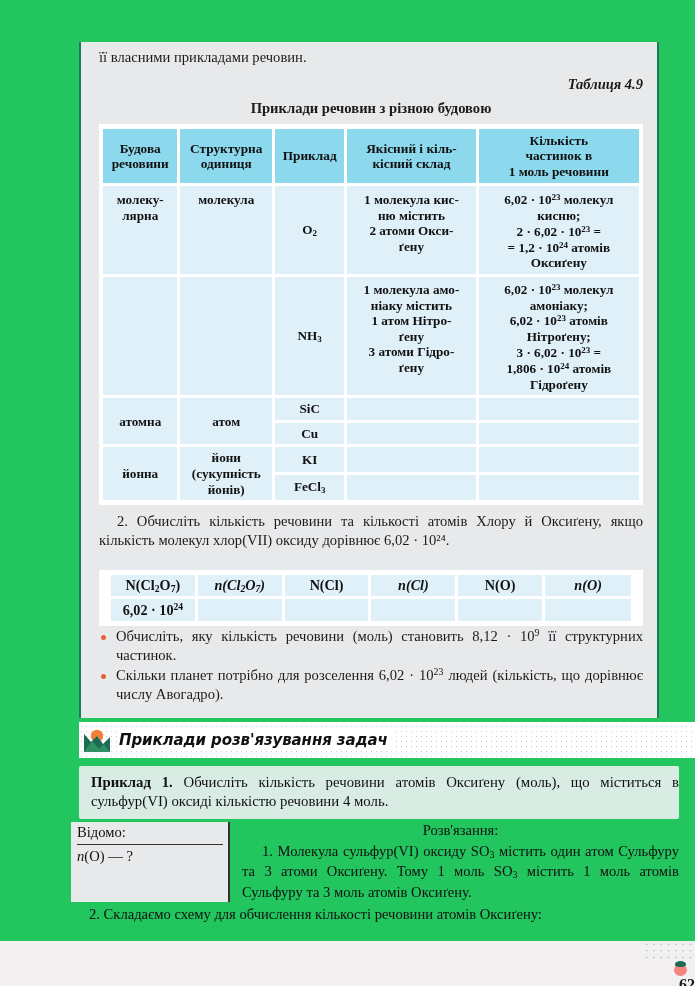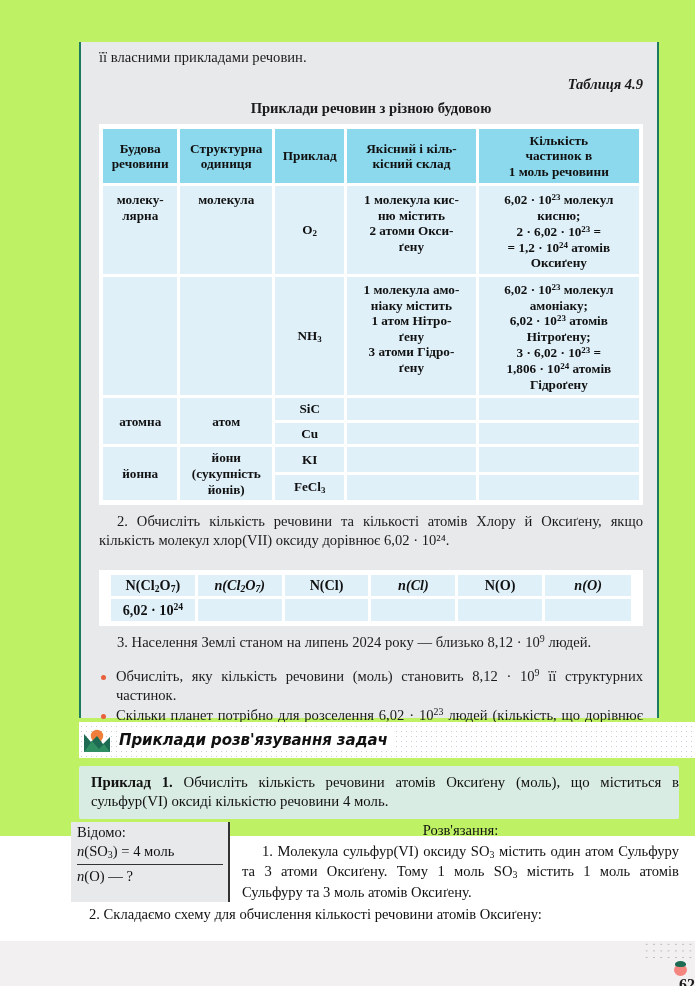--- a/index.html
+++ b/index.html
@@ -4,22 +4,22 @@
 <style>
   html, body {
     margin: 0; padding: 0;
     width: 695px; height: 986px;
     background: #ffffff;
     font-family: "Liberation Serif", "DejaVu Serif", serif;
     overflow: hidden;
   }
   #page {
     position: relative;
-    width: 695px; height: 836px;
-    background: #bef264;
+    width: 695px; height: 986px;
+    background: #22c55e;
   }
 
   
   .content-box {
     position: absolute;
     left: 79px; top: 42px;
     width: 580px;
     height: 676px;
     background: #e8e9eb;
     border-left: 2px solid #1d7a5f;
@@ -448,23 +448,20 @@
           <td>&nbsp;</td>
           <td>&nbsp;</td>
           <td>&nbsp;</td>
           <td>&nbsp;</td>
           <td>&nbsp;</td>
         </tr>
       </tbody>
         </table>
     </div>
 
-    <p class="task">
-      3. Населення Землі станом на липень 2024 року — близько 8,12 · 10<sup>9</sup> людей.
-    </p>
     <ul class="bullets">
       <li>Обчисліть, яку кількість речовини (моль) становить 8,12 · 10<sup>9</sup> її структурних частинок.</li>
       <li>Скільки планет потрібно для розселення 6,02 · 10<sup>23</sup> людей (кількість, що дорівнює числу Авогадро).</li>
     </ul>
   </div>
 
   <div class="section-band">
     <span class="section-icon">
       <svg width="26" height="24" viewBox="0 0 26 24" xmlns="http://www.w3.org/2000/svg">
         <circle cx="13" cy="8" r="6.2" fill="#f07f3c"></circle>
@@ -476,21 +473,20 @@
   </div>
 
   <div class="example-box">
     <p><b>Приклад 1.</b><span> Обчисліть кількість речовини атомів Оксиґену (моль), що міститься в сульфур(VI) оксиді кількістю речовини 4 моль.</span></p>
   </div>
 
   <div class="gs">
     <div class="gs-row">
       <div class="given">
         <div class="line">Відомо:</div>
-        <div class="line"><i>n</i>(SO<sub>3</sub>) = 4 моль</div>
         <div class="rule"></div>
         <div class="line"><i>n</i>(O) — ?</div>
       </div>
       <div class="solution">
         <div class="sol-title">Розв'язання:</div>
         <div class="sol-body">1. Молекула сульфур(VI) оксиду SO<sub>3</sub> містить один атом Сульфуру та 3 атоми Оксиґену. Тому 1 моль SO<sub>3</sub> містить 1 моль атомів Сульфуру та 3 моль атомів Оксиґену.</div>
       </div>
     </div>
   </div>
 

